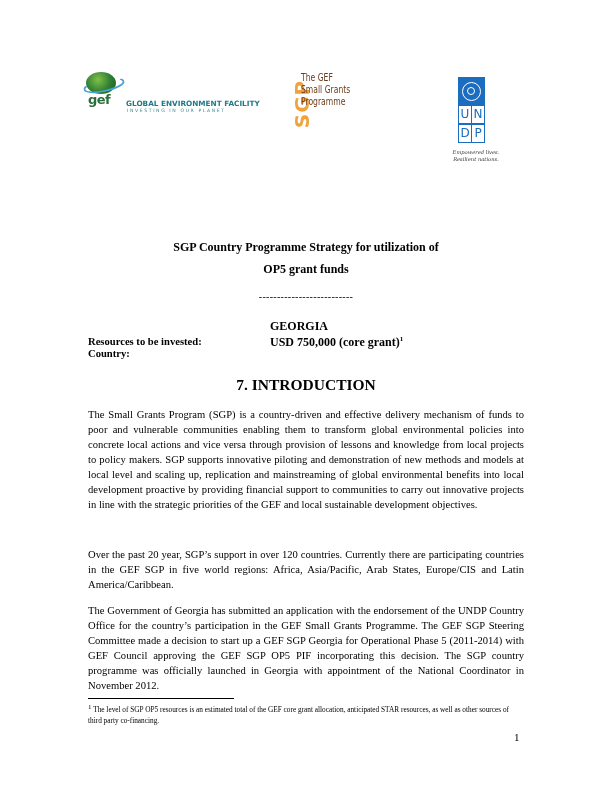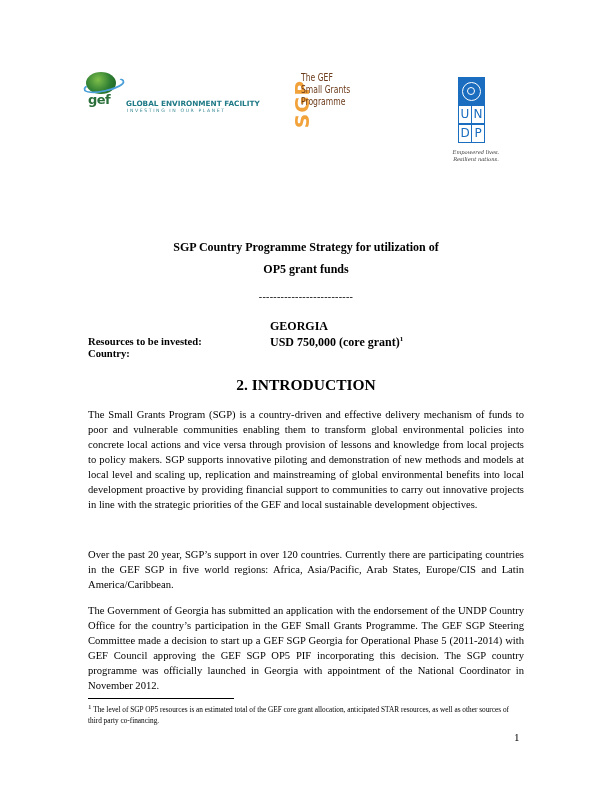--- a/index.html
+++ b/index.html
@@ -91,21 +91,21 @@
 </div>
 <div class="abs rule-dashes">--------------------------</div>
 
 <div class="abs meta-label" style="top:320px;margin-top:28px;">Country:</div>
 <div class="abs meta-value" style="top:319px;">GEORGIA</div>
 <div class="abs meta-label" style="top:336px;">Resources to be invested:</div>
 <div class="abs meta-value" style="top:335px;text-align:right;">
   <span>USD 750,000 (core grant)</span><sup>1</sup>
 </div>
 
-<div class="abs h1">2.  INTRODUCTION</div>
+<div class="abs h1">7.  INTRODUCTION</div>
 
 <div class="abs para" style="top:407px;">The Small Grants Program (SGP) is a country-driven and effective delivery mechanism of funds to poor and vulnerable communities enabling them to transform global environmental policies into concrete local actions and vice versa through provision of lessons and knowledge from local projects to policy makers. SGP supports innovative piloting and demonstration of new methods and models at local level and scaling up, replication and mainstreaming of global environmental benefits into local development proactive by providing financial support to communities to carry out innovative projects in line with the strategic priorities of the GEF and local sustainable development objectives.</div>
 <div class="abs para" style="top:547px;">Over the past 20 year, SGP’s support in over 120 countries. Currently there are participating countries in the GEF SGP in five world regions: Africa, Asia/Pacific, Arab States, Europe/CIS and Latin America/Caribbean.</div>
 <div class="abs para" style="top:603px;">The Government of Georgia has submitted an application with the endorsement of the UNDP Country Office for the country’s participation in the GEF Small Grants Programme. The GEF SGP Steering Committee made a decision to start up a GEF SGP Georgia for Operational Phase 5 (2011-2014) with GEF Council approving the GEF SGP OP5 PIF incorporating this decision. The SGP country programme was officially launched in Georgia with appointment of the National Coordinator in November 2012.</div>
 
 <div class="abs fn-rule"></div>
 <div class="abs footnote">
   <sup>1</sup><span> The level of SGP OP5 resources is an estimated total of the GEF core grant allocation, anticipated STAR resources, as well as other sources of third party co-financing.</span>
 </div>
 

